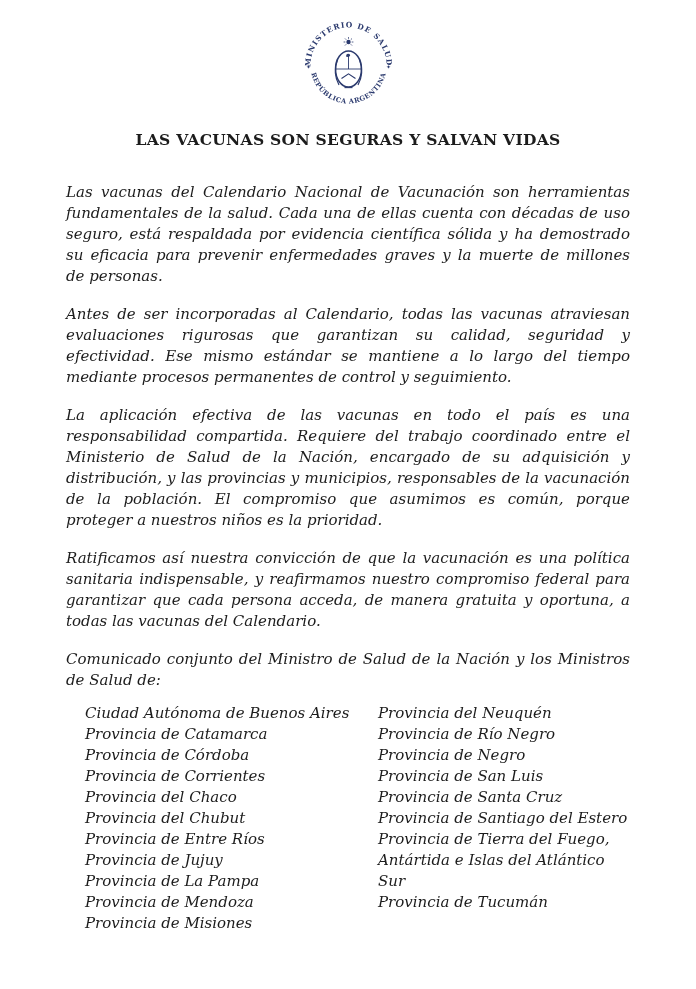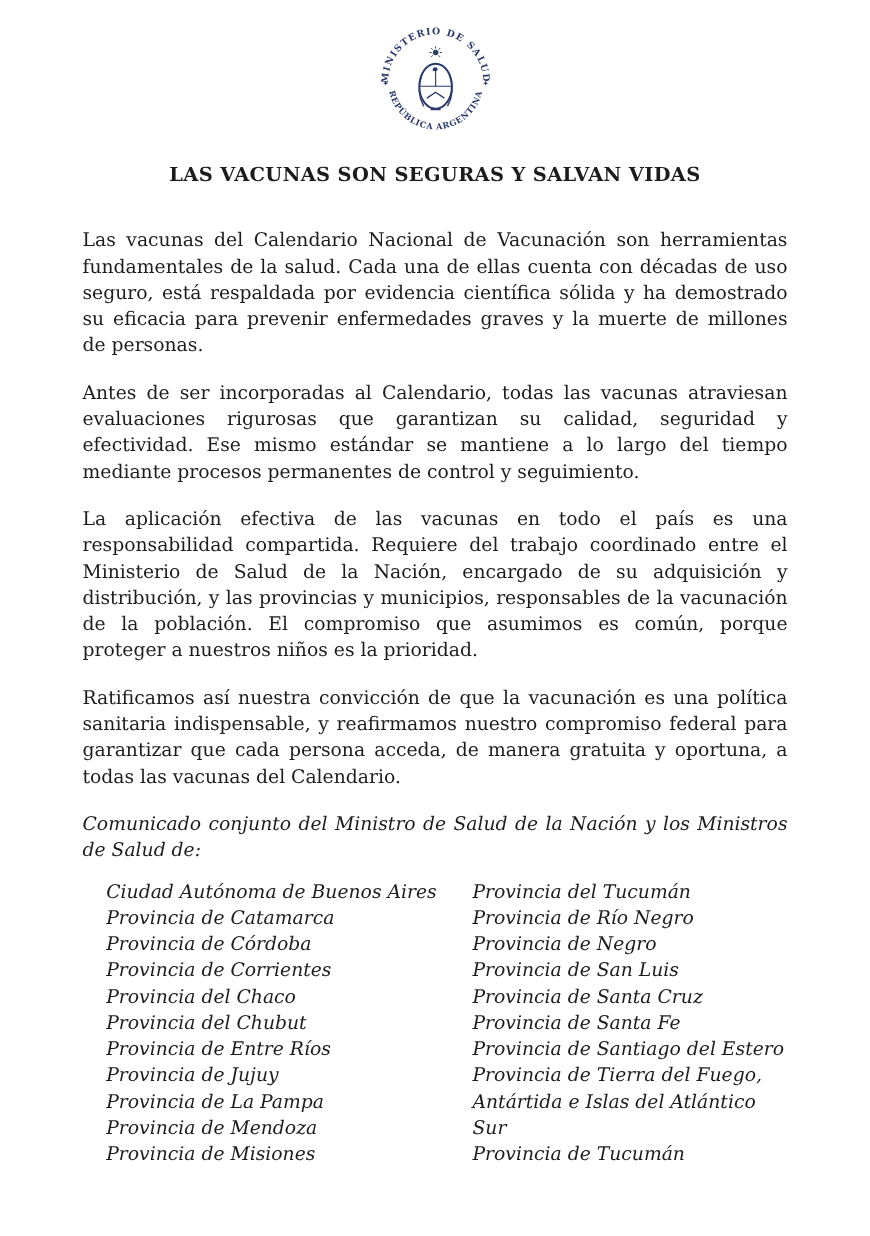--- a/index.html
+++ b/index.html
@@ -30,20 +30,21 @@
     text-align: center;
     letter-spacing: 0.3px;
     margin: 13px 0 0 0;
     line-height: 19px;
   }
   .body-par {
     font-size: 15px;
     line-height: 21px;
     text-align: justify;
     margin: 0 0 17px 0;
+    font-style: italic;
   }
   .body-par.first { margin-top: 33px; }
   .intro-par {
     font-size: 15px;
     line-height: 21px;
     font-style: italic;
     text-align: justify;
     margin: 0 0 12px 0;
   }
   .columns {
@@ -129,26 +130,25 @@
       <li>Provincia de Corrientes</li>
       <li>Provincia del Chaco</li>
       <li>Provincia del Chubut</li>
       <li>Provincia de Entre Ríos</li>
       <li>Provincia de Jujuy</li>
       <li>Provincia de La Pampa</li>
       <li>Provincia de Mendoza</li>
       <li>Provincia de Misiones</li>
     </ul>
     <ul class="sign-col right">
-      <li>Provincia del Tucumán</li>
+      <li>Provincia del Neuquén</li>
       <li>Provincia de Río Negro</li>
       <li>Provincia de Negro</li>
       <li>Provincia de San Luis</li>
       <li>Provincia de Santa Cruz</li>
-      <li>Provincia de Santa Fe</li>
       <li>Provincia de Santiago del Estero</li>
       <li>Provincia de Tierra del Fuego,
 Antártida e Islas del Atlántico Sur</li>
       <li>Provincia de Tucumán</li>
     </ul>
   </div>
 
 </div>
 
 </body></html>

